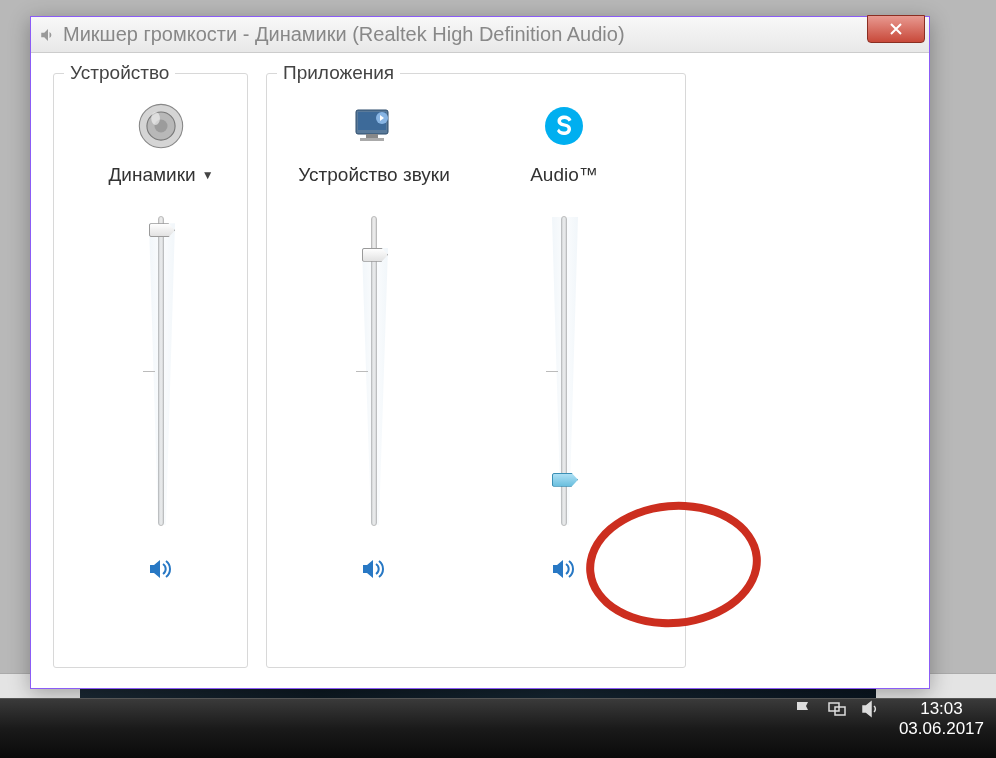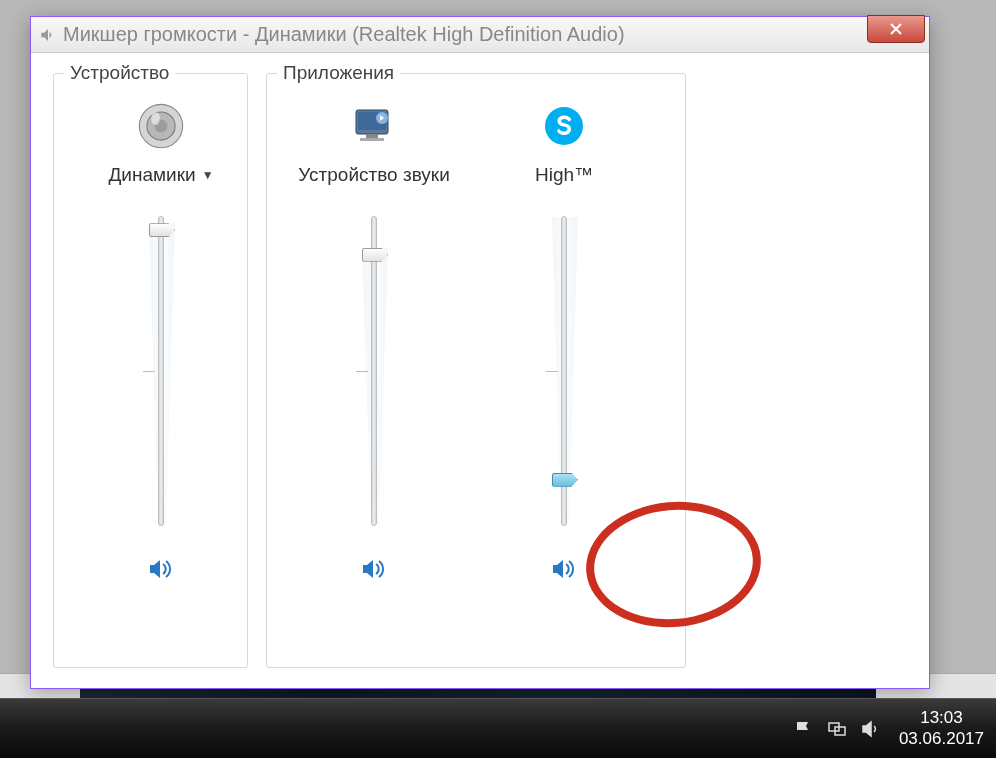--- a/index.html
+++ b/index.html
@@ -192,21 +192,21 @@
     }
     .taskbar {
       position: absolute;
       bottom: 0;
       left: 0;
       right: 0;
       height: 60px;
       background: linear-gradient(to bottom, #3a3a3a 0%, #1a1a1a 50%, #0a0a0a 100%);
       border-top: 1px solid #555;
       display: flex;
-      align-items: center;
+      align-items: flex-start;
       justify-content: flex-end;
       padding: 0 12px;
       color: #fff;
     }
     .tray-icons {
       display: flex;
       align-items: center;
       gap: 14px;
       margin-right: 18px;
     }
@@ -328,21 +328,21 @@
         </div>
       </div>
 
       <div class="channel">
         <div class="channel-icon skype-icon">
           <svg viewBox="0 0 42 42">
             <circle cx="21" cy="21" r="19" fill="#00aff0"></circle>
             <path d="M14 26c1.5 3 5 4.5 8 4 4-0.6 6-3 6-6 0-3-2-4.5-6-5.5-3-0.8-4-1.2-4-2.5 0-1.2 1.5-2 3.5-2 2 0 3.5 1 4 2.5l3-1.5c-1-3-4-4.5-7-4.5-4 0-7 2-7 5.5 0 3.5 3 4.8 6.5 5.6 3 0.7 3.5 1.4 3.5 2.6 0 1.4-1.5 2.4-3.8 2.4-2.5 0-4-1.2-4.7-3L14 26z" fill="#fff"></path>
           </svg>
         </div>
-        <div class="channel-label">High™</div>
+        <div class="channel-label">Audio™</div>
         <div class="slider-container">
           <div class="slider-track">
             <div class="slider-fill" style="height:100%"></div>
             <div class="slider-tick" style="top:50%"></div>
             <div class="slider-thumb active" style="top:83%"></div>
           </div>
         </div>
         <div class="mute-btn">
           <svg width="26" height="22" viewBox="0 0 26 22" fill="currentColor">
             <path d="M2 7v8h4l6 5V2L6 7H2z"></path>

